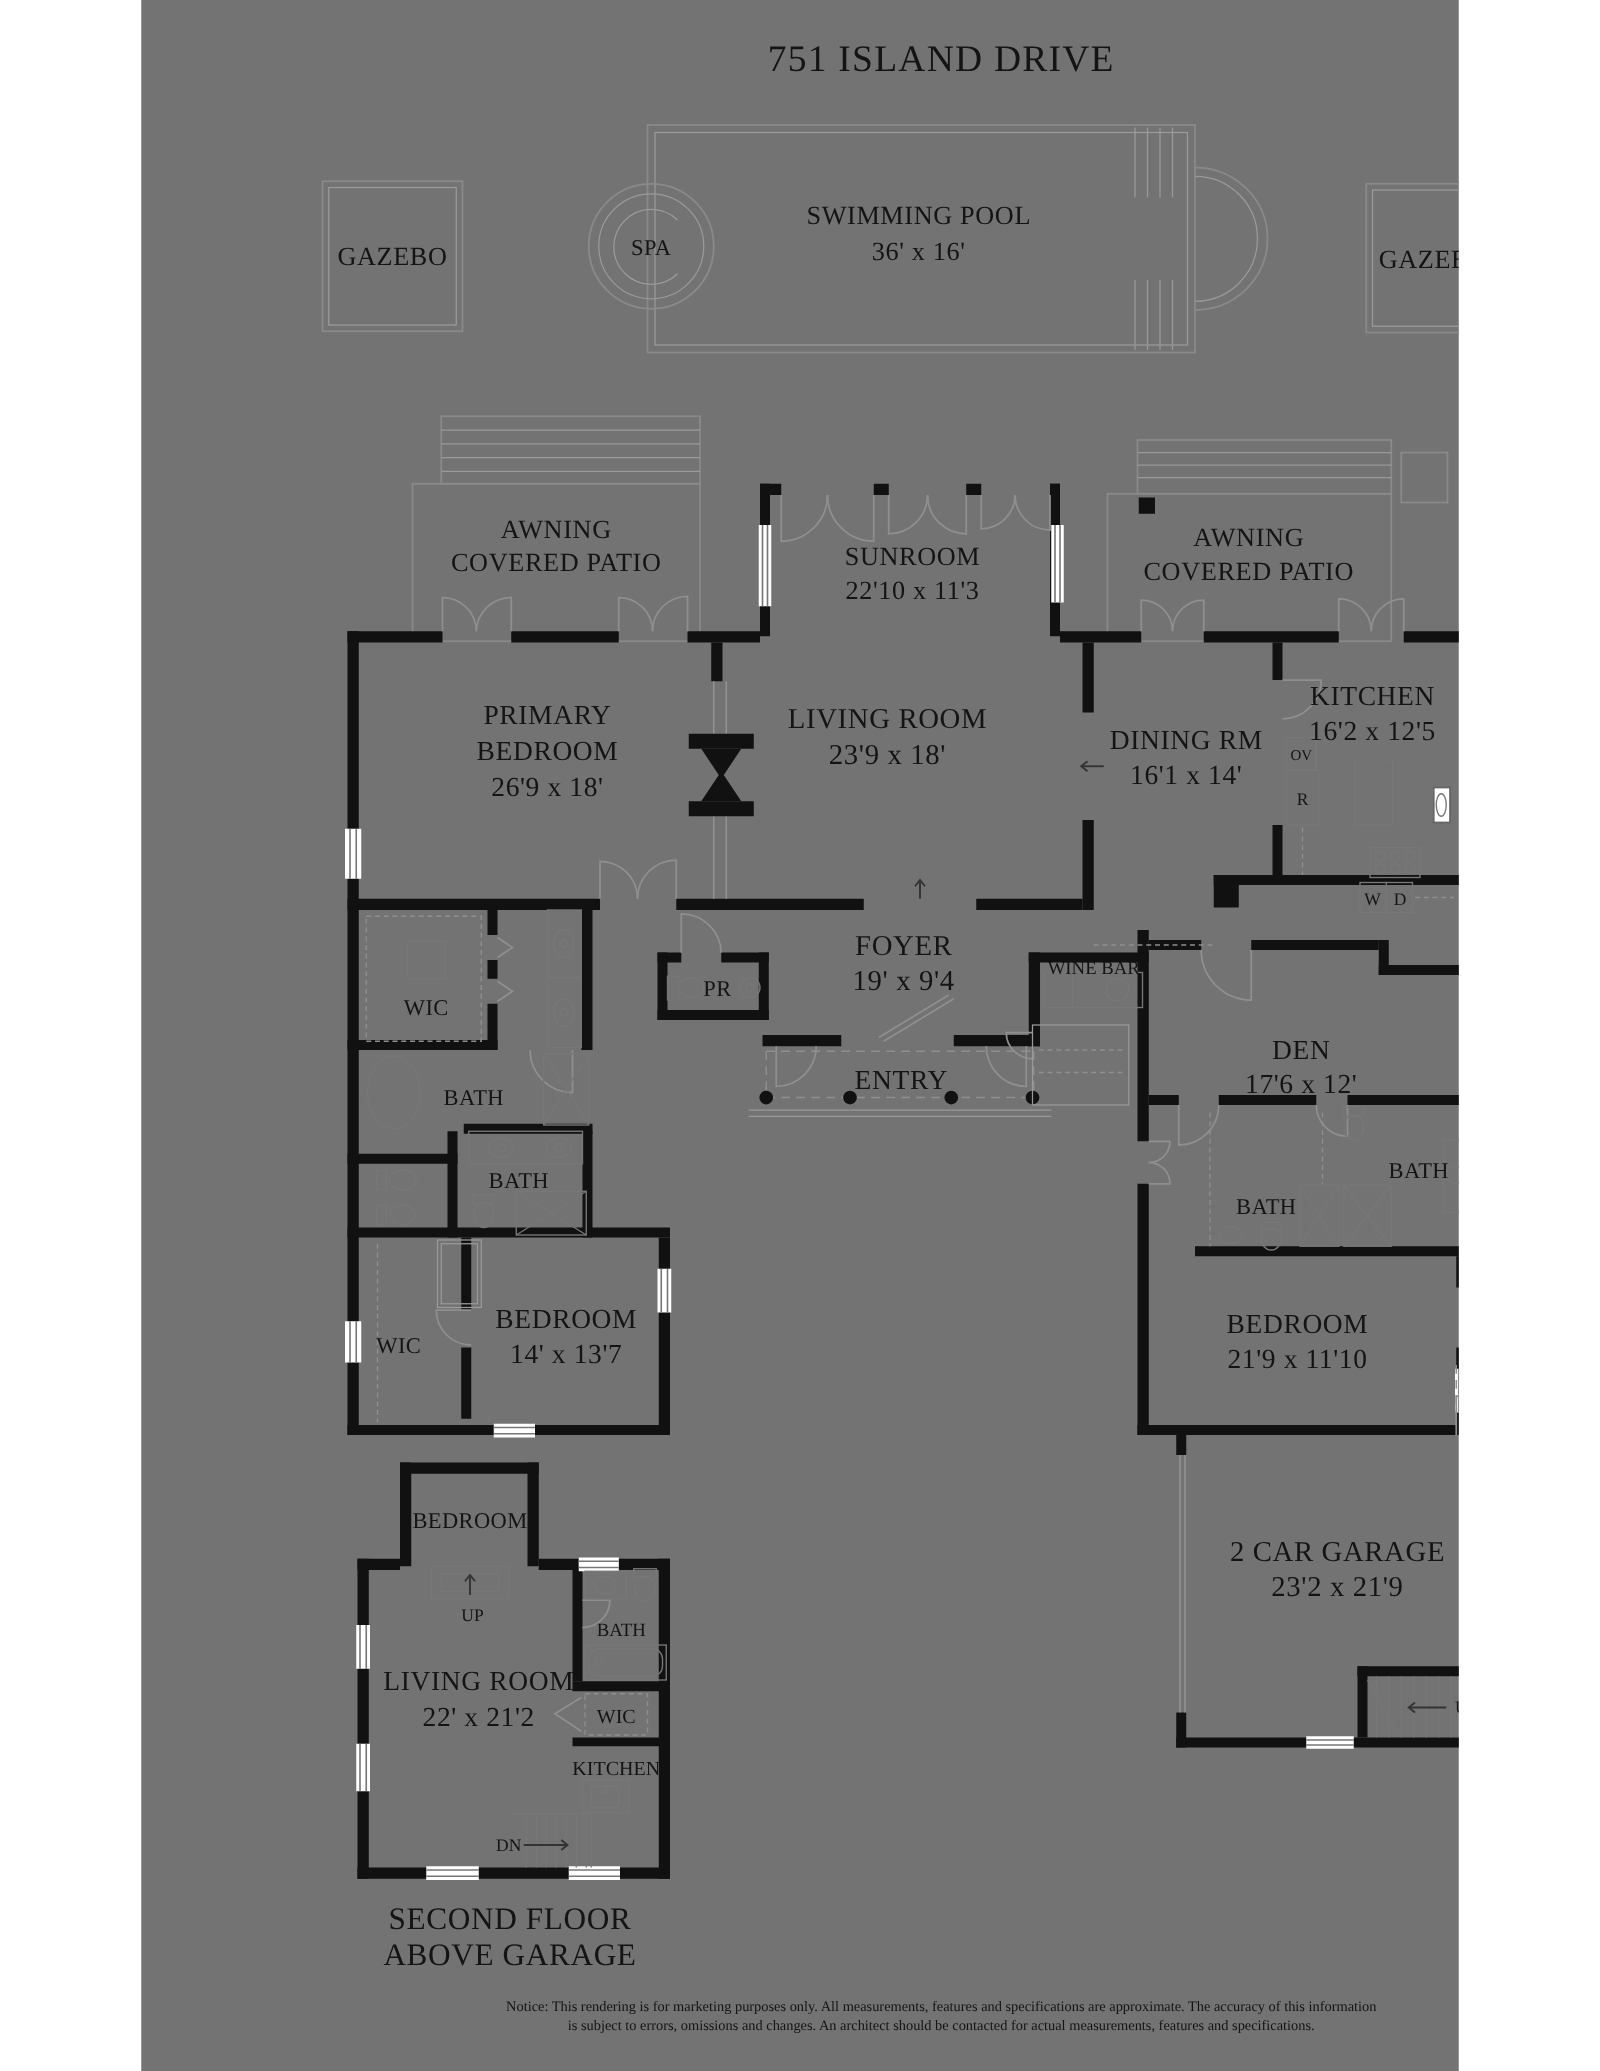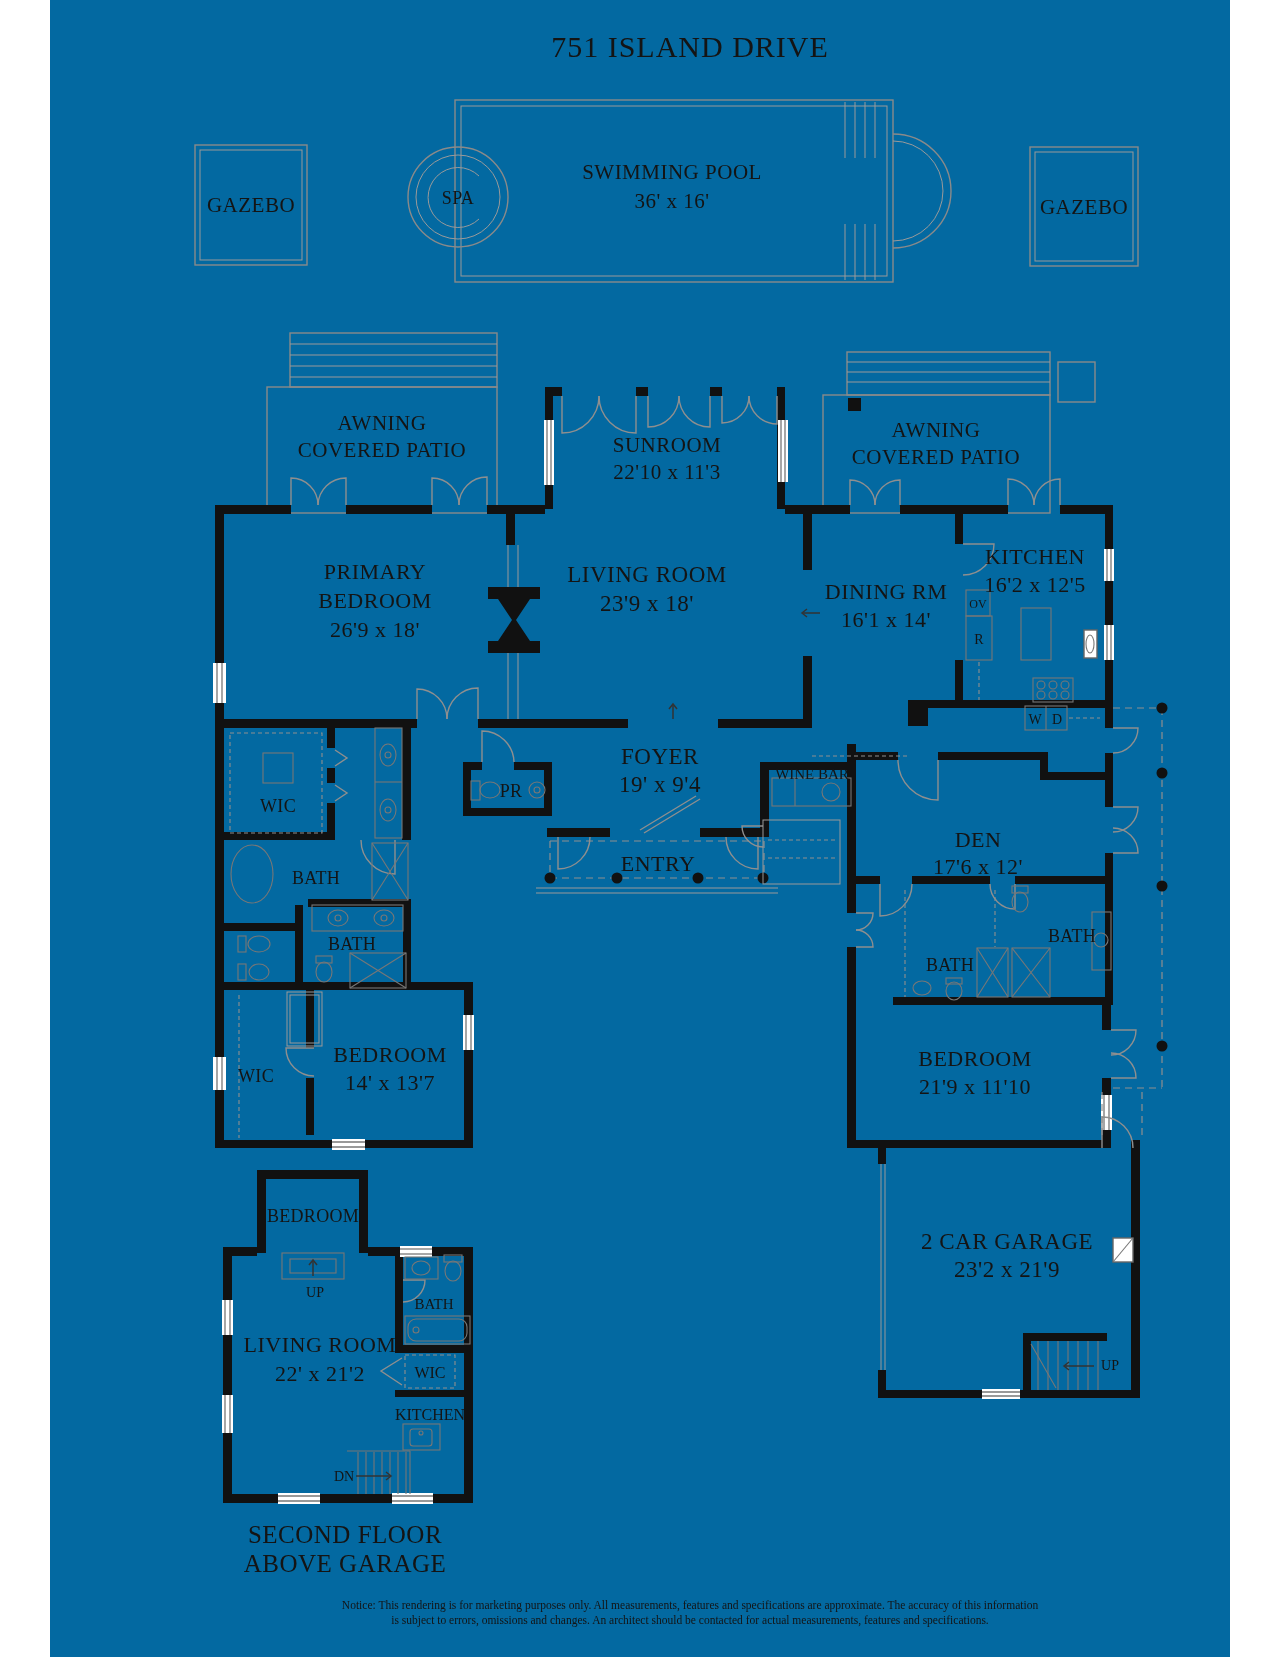--- a/index.html
+++ b/index.html
@@ -1,16 +1,16 @@
 <!DOCTYPE html>
 <html><head>
 <meta charset="utf-8">
 <style>
   html,body{margin:0;padding:0;background:#ffffff;}
-  .sheet{position:relative;width:1180px;height:1657px;background:#0369a1;margin:0 auto;overflow:hidden;}
+  .sheet{position:relative;width:1054px;height:1657px;background:#737373;margin:0 auto;overflow:hidden;}
   svg{display:block;font-family:"Liberation Serif", serif;}
   text{fill:#141414;}
   .t-title{font-size:30px;letter-spacing:1px;}
   .t-room{font-size:22px;letter-spacing:.5px;}
   .t-room-lg{font-size:23px;letter-spacing:.5px;}
   .t-room-md{font-size:21px;letter-spacing:.5px;}
   .t-small{font-size:18px;letter-spacing:.3px;}
   .t-tiny{font-size:14px;}
   .t-micro{font-size:12px;}
   .t-cap{font-size:25px;letter-spacing:.5px;}

